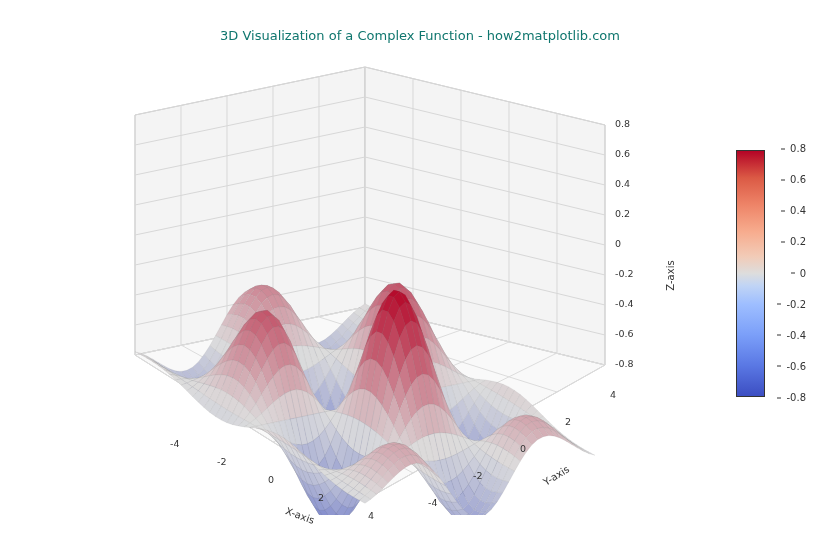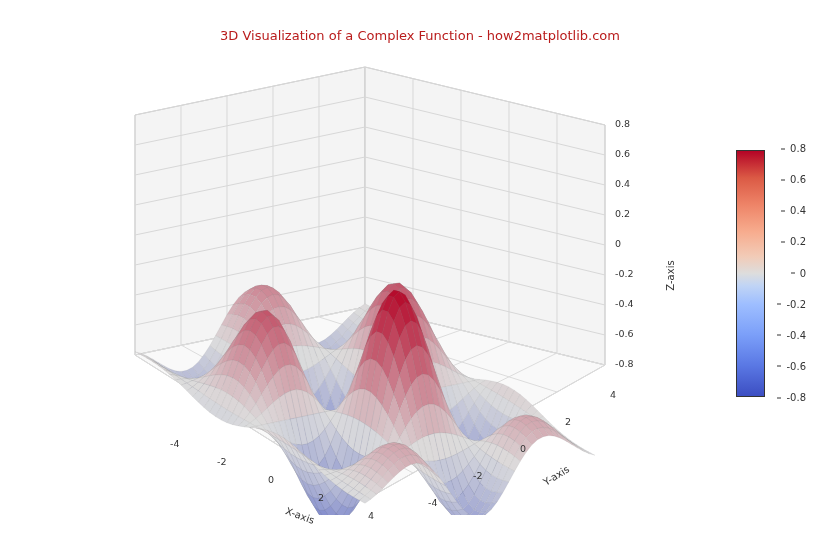--- a/index.html
+++ b/index.html
@@ -16,21 +16,21 @@
     width: 840px;
     height: 560px;
   }
   .title {
     position: absolute;
     top: 28px;
     left: 0;
     width: 100%;
     text-align: center;
     font-size: 13px;
-    color: #b91c1c;
+    color: #0f766e;
   }
   .plot3d {
     position: absolute;
     left: 65px;
     top: 55px;
     width: 610px;
     height: 460px;
   }
   .colorbar {
     position: absolute;

